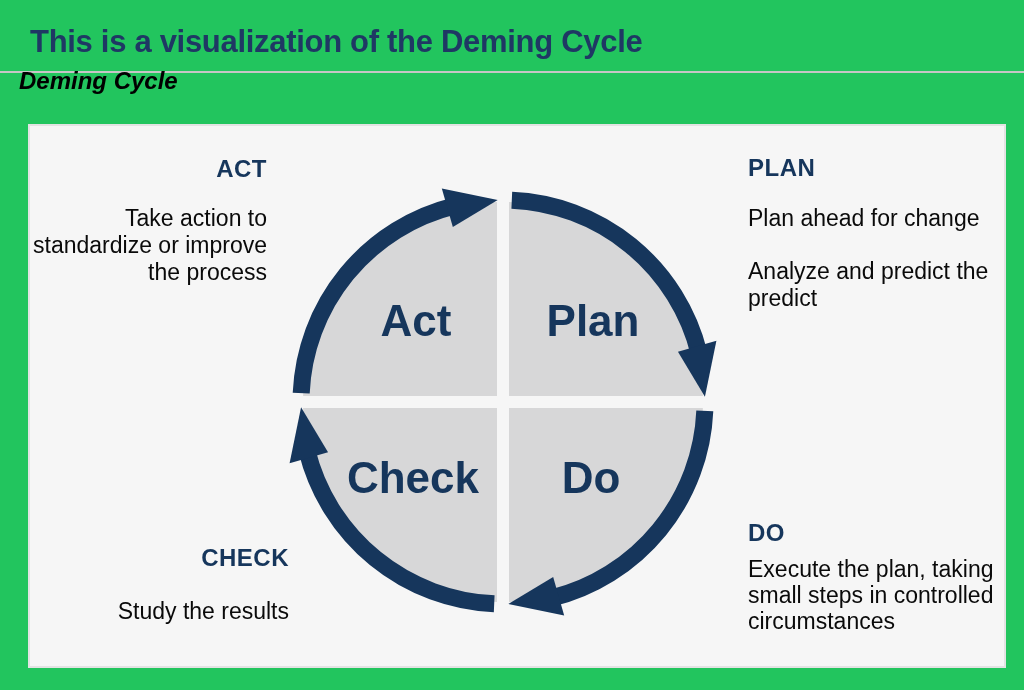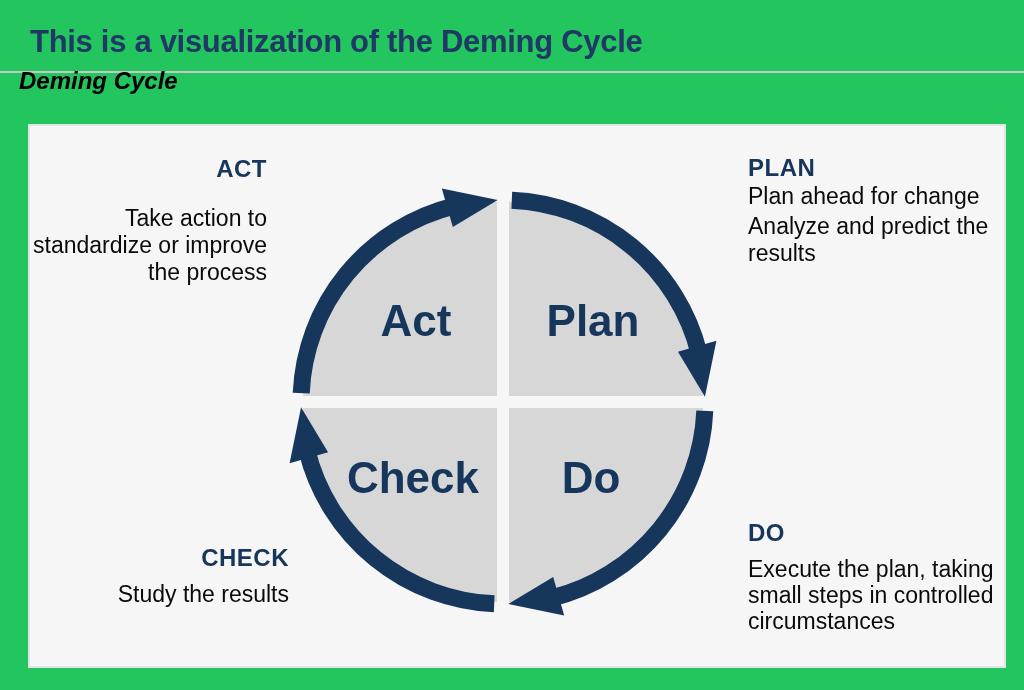--- a/index.html
+++ b/index.html
@@ -40,23 +40,23 @@
     line-height:28px; letter-spacing:0.5px; white-space:nowrap;
   }
   .corner-line {
     font-size:23px; color:#0a0a0a; line-height:27px; white-space:nowrap;
   }
   .blk-act   { right:757px; top:155px; text-align:right; }
   .blk-plan  { left:748px;  top:154px; text-align:left; }
   .blk-check { right:735px; top:544px; text-align:right; }
   .blk-do    { left:748px;  top:519px; text-align:left; }
   .blk-act   .first-line { margin-top:22px; }
-  .blk-plan  .first-line { margin-top:1px; }
-  .blk-plan  .para-gap   { margin-top:3px; }
-  .blk-check .first-line { margin-top:9px;text-align:center; }
+  .blk-plan  .first-line { margin-top:23px; }
+  .blk-plan  .para-gap   { margin-top:26px; }
+  .blk-check .first-line { margin-top:26px;text-align:center; }
   .blk-do    .first-line { margin-top:9px; }
   .blk-do    .corner-line { line-height:26px; }
 </style>
 </head>
 <body>
 
 <div class="stage">
 
   <div class="page-title">This is a visualization of the Deming Cycle</div>
   <div class="title-rule"></div>
@@ -84,21 +84,21 @@
     <div class="corner-heading">ACT</div>
     <div class="corner-line first-line">Take action to</div>
     <div class="corner-line">standardize or improve</div>
     <div class="corner-line">the process</div>
   </div>
 
   <div class="corner blk-plan">
     <div class="corner-heading">PLAN</div>
     <div class="corner-line first-line">Plan ahead for change</div>
     <div class="corner-line para-gap">Analyze and predict the</div>
-    <div class="corner-line">results</div>
+    <div class="corner-line">predict</div>
   </div>
 
   <div class="corner blk-check">
     <div class="corner-heading">CHECK</div>
     <div class="corner-line first-line">Study the results</div>
   </div>
 
   <div class="corner blk-do">
     <div class="corner-heading">DO</div>
     <div class="corner-line first-line">Execute the plan, taking</div>

